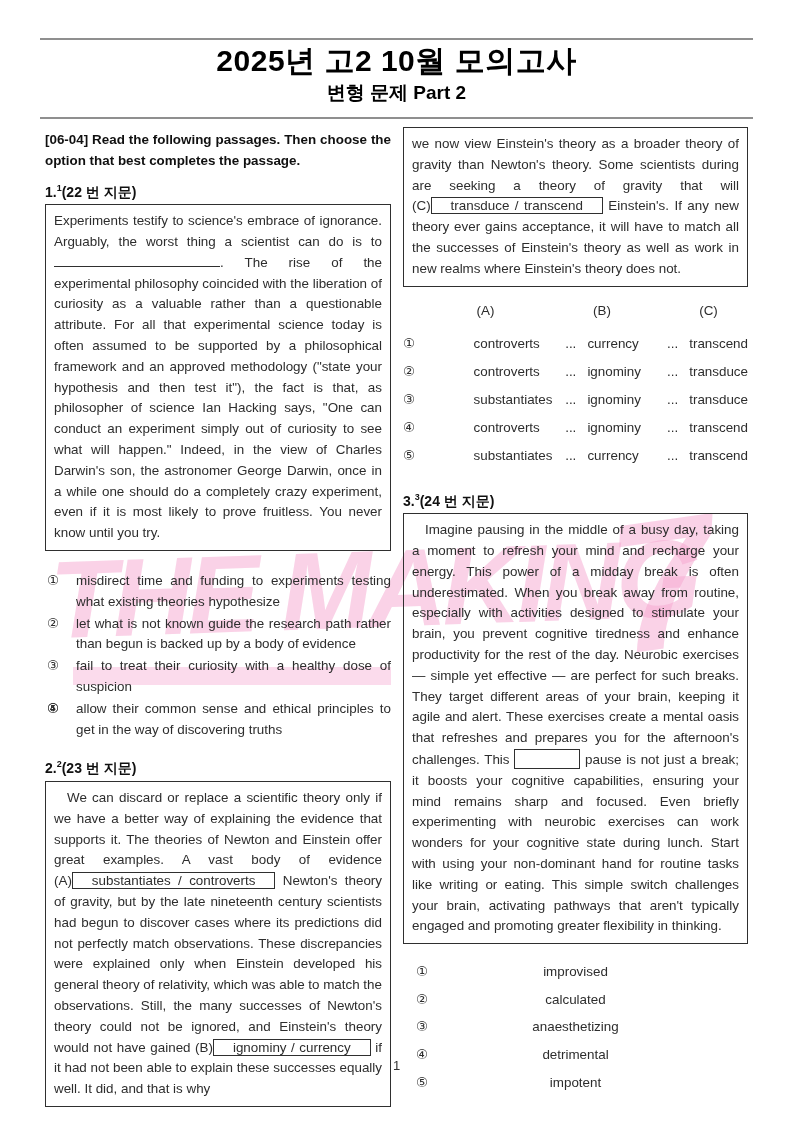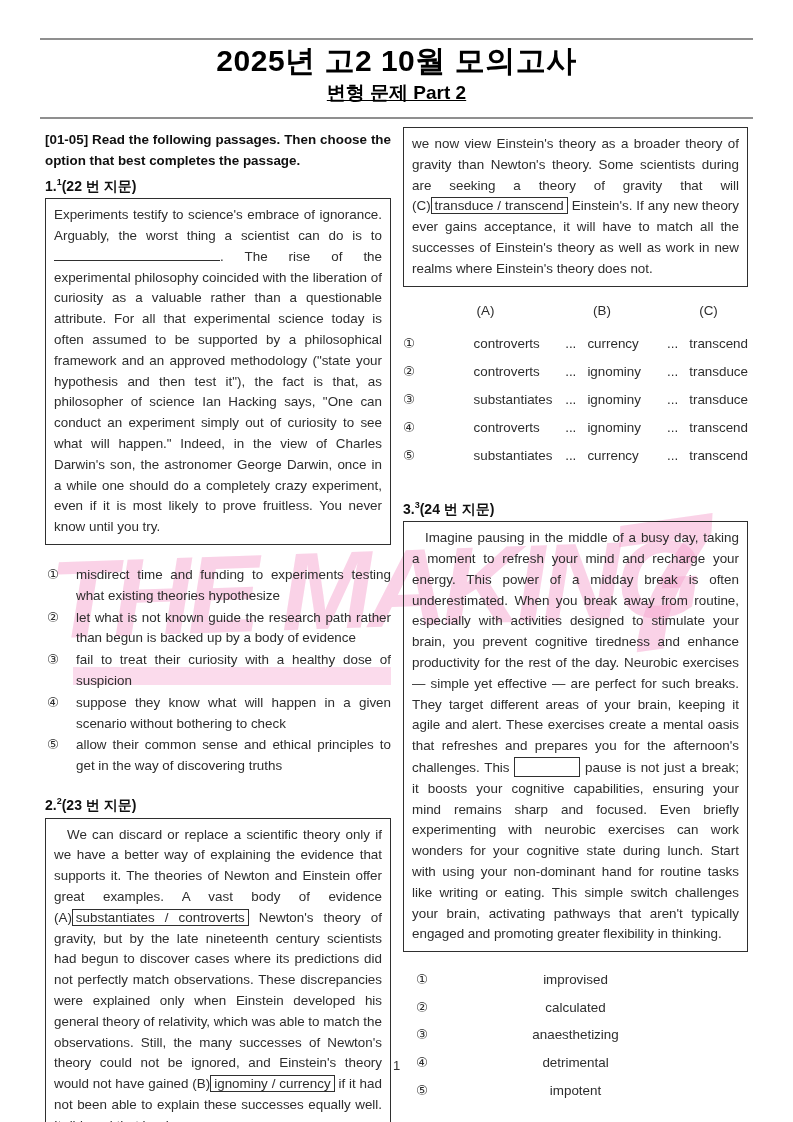--- a/index.html
+++ b/index.html
@@ -6,47 +6,47 @@
   html,body { margin:0; padding:0; }
   body {
     width:793px; height:1122px; background:#ffffff; position:relative; overflow:hidden;
     font-family:"Liberation Sans","DejaVu Sans",sans-serif; color:#2d2d2d;
   }
   .rule { position:absolute; left:40px; width:713px; border-top:2px solid #8f8f8f; }
   #rule-top { top:38px; }
   #rule-mid { top:117px; }
   .header { position:absolute; top:44px; left:0; width:793px; text-align:center; z-index:2; }
   .title { font-size:30px; font-weight:800; color:#000; letter-spacing:0.5px; line-height:34px; }
-  .subtitle { font-size:19px; font-weight:800; color:#000; line-height:24px; margin-top:3px;text-decoration:underline; }
+  .subtitle { font-size:19px; font-weight:800; color:#000; line-height:24px; margin-top:3px; }
 
   
   .watermark { position:absolute; z-index:1; pointer-events:none; }
   #wm-text { left:50px; top:534px; font-size:110px; line-height:110px; font-weight:bold;
              font-style:italic; color:rgba(245,166,208,0.50); letter-spacing:-5px;
              white-space:nowrap; transform:rotate(-2deg); }
   #wm-seven { left:612px; top:492px; font-size:185px; line-height:185px; font-weight:bold;
               font-style:italic; color:rgba(245,166,208,0.50); transform:rotate(-8deg); }
   #wm-bar { left:73px; top:667px; width:318px; height:18px; background:rgba(245,166,208,0.40); }
 
   .col { position:absolute; z-index:2; font-size:13.4px; line-height:20.8px; }
   #col-left  { left:45px;  top:130px; width:346px; }
   #col-right { left:403px; top:127px; width:345px; }
 
   .instruction { font-weight:bold; color:#101010; text-align:justify; }
   .qlabel { font-weight:bold; color:#101010; font-size:14px; line-height:20px;
-            margin-bottom:3px; }
+            margin-top:6px; margin-bottom:3px; }
   .qlabel sup { font-size:9px; }
   .q2label { margin-top:14px; }
-  .q3label { margin-top:24px; }
+  .q3label { margin-top:16px; }
 
   .pbox { border:1.6px solid #2f2f2f; padding:6px 8px; text-align:justify; background:transparent; }
   .pbox.indent { text-indent:13px; }
 
   .blankline { display:inline-block; width:166px; height:13px; border-bottom:1.4px solid #2f2f2f; }
-  .boxed { border:1.4px solid #2f2f2f; padding:0 3px; white-space:nowrap; }
+  .boxed { border:1.4px solid #2f2f2f; padding:0 19px; white-space:nowrap; }
   .blankbox { display:inline-block; width:66px; height:20px; border:1.6px solid #2f2f2f;
               vertical-align:-5px; }
 
   .opts1 { margin-top:20px; }
   .opt1 { position:relative; padding-left:31px; text-align:justify; margin-bottom:1px; }
   .opt1 .onum { position:absolute; left:2px; top:0; }
 
   .tbl { margin-top:14px; }
   .trow { display:flex; align-items:center; height:28px; }
   .thead { height:22px; margin-bottom:8px; }
@@ -78,31 +78,31 @@
 </div>
 
 <div class="rule" id="rule-mid"></div>
 
 <div class="watermark" id="wm-text">THE MAKING</div>
 <div class="watermark" id="wm-seven">7</div>
 <div class="watermark" id="wm-bar"></div>
 
 <div class="col" id="col-left">
 
-  <div class="instruction">[01-05] Read the following passages. Then choose the option that best completes the passage.</div>
+  <div class="instruction">[06-04] Read the following passages. Then choose the option that best completes the passage.</div>
 
   <div class="qlabel"><span>1.</span><sup>1</sup><span>(22 번 지문)</span></div>
 
   <div class="pbox"><span>Experiments testify to science's embrace of ignorance. Arguably, the worst thing a scientist can do is to </span><span class="blankline"></span><span>. The rise of the experimental philosophy coincided with the liberation of curiosity as a valuable rather than a questionable attribute. For all that experimental science today is often assumed to be supported by a philosophical framework and an approved methodology ("state your hypothesis and then test it"), the fact is that, as philosopher of science Ian Hacking says, "One can conduct an experiment simply out of curiosity to see what will happen." Indeed, in the view of Charles Darwin's son, the astronomer George Darwin, once in a while one should do a completely crazy experiment, even if it is most likely to prove fruitless. You never know until you try.</span></div>
 
   <div class="opts1">
     <div class="opt1"><span class="onum">①</span><span>misdirect time and funding to experiments testing what existing theories hypothesize</span></div>
     <div class="opt1"><span class="onum">②</span><span>let what is not known guide the research path rather than begun is backed up by a body of evidence</span></div>
     <div class="opt1"><span class="onum">③</span><span>fail to treat their curiosity with a healthy dose of suspicion</span></div>
-    <div class="opt1"><span class="onum">④</span><span>suppose they know what will happen in a given scenario without bothering to check</span></div>
+    <div class="opt1"><span class="onum">④</span></div>
     <div class="opt1"><span class="onum">⑤</span><span>allow their common sense and ethical principles to get in the way of discovering truths</span></div>
   </div>
 
   <div class="qlabel q2label"><span>2.</span><sup>2</sup><span>(23 번 지문)</span></div>
 
   <div class="pbox indent"><span>We can discard or replace a scientific theory only if we have a better way of explaining the evidence that supports it. The theories of Newton and Einstein offer great examples. A vast body of evidence (A)</span><span class="boxed">substantiates / controverts</span>
     <span>Newton's theory of gravity, but by the late nineteenth century scientists had begun to discover cases where its predictions did not perfectly match observations. These discrepancies were explained only when Einstein developed his general theory of relativity, which was able to match the observations. Still, the many successes of Newton's theory could not be ignored, and Einstein's theory would not have gained (B)</span><span class="boxed">ignominy / currency</span>
     <span>if it had not been able to explain these successes equally well. It did, and that is why</span></div>
 
 </div>

